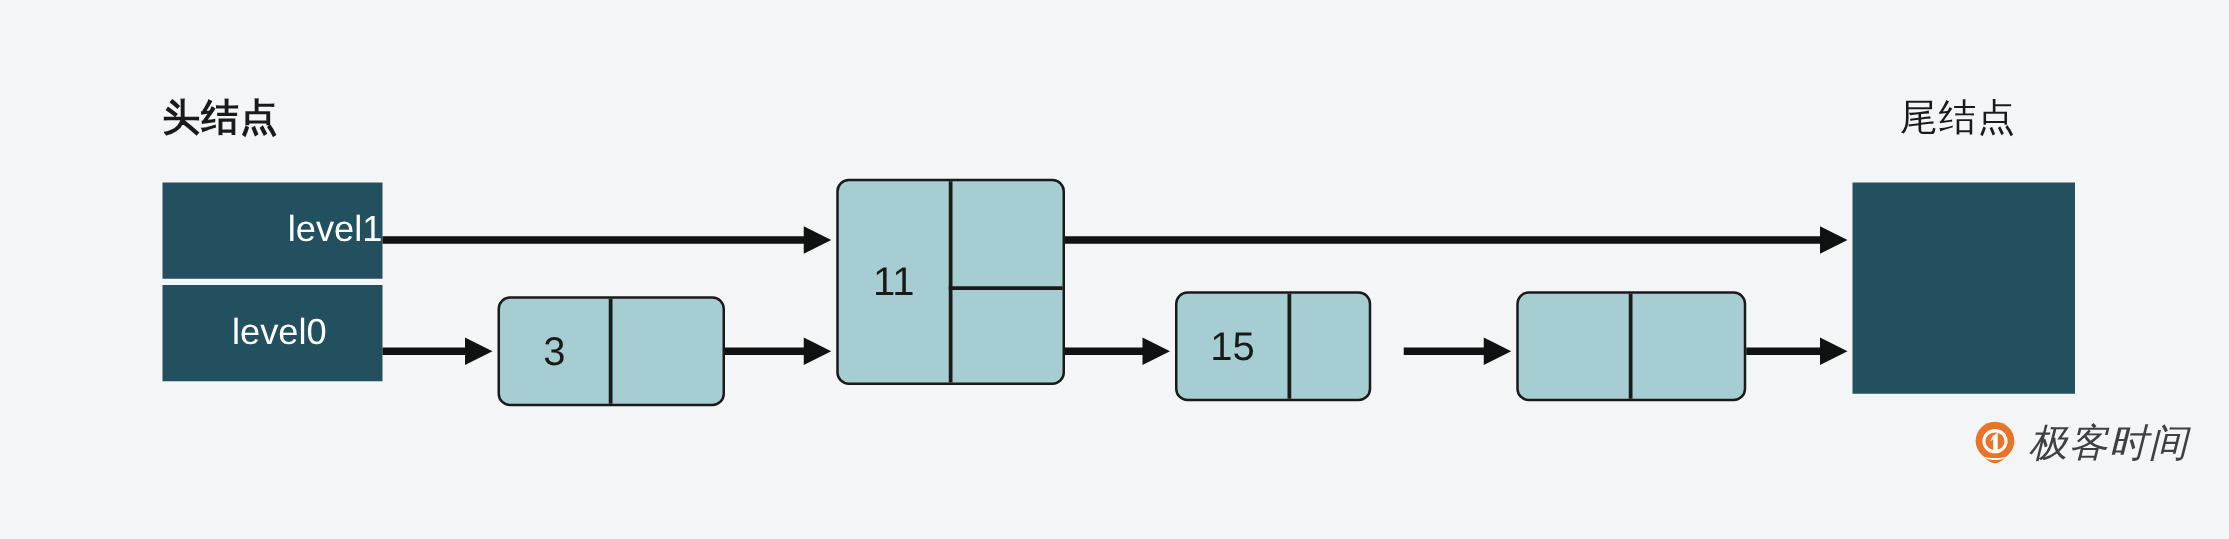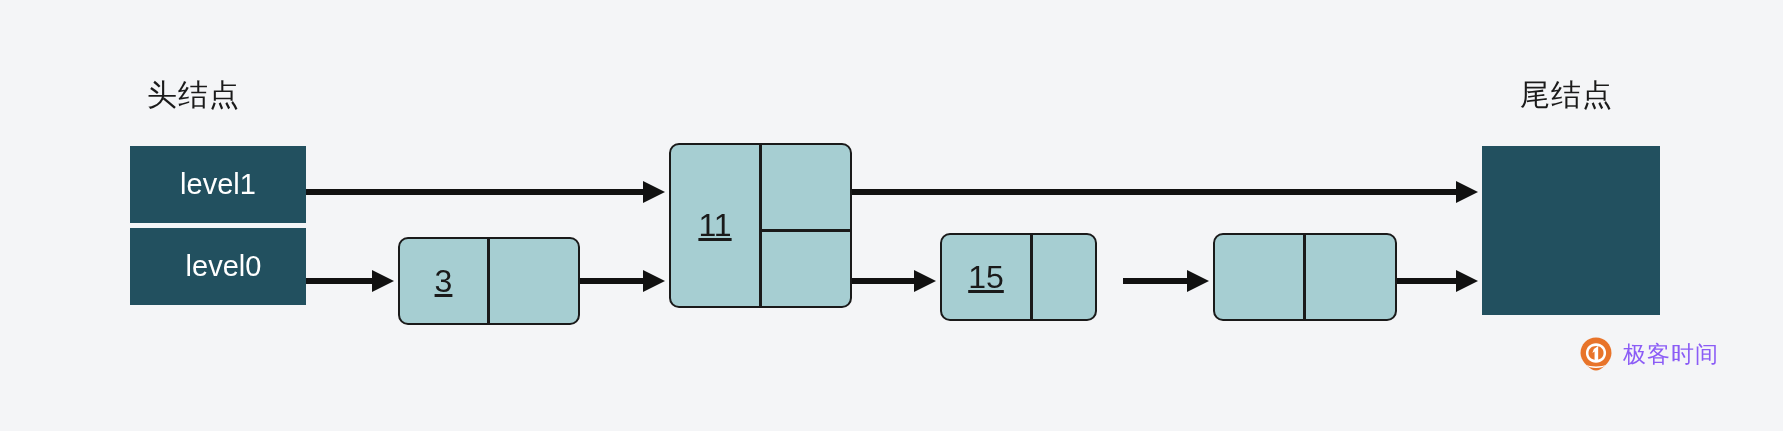--- a/index.html
+++ b/index.html
@@ -18,21 +18,21 @@
 
   
   .caption {
     position: absolute;
     font-size: 30px;
     color: #1a1a1a;
     letter-spacing: 1px;
     white-space: nowrap;
     line-height: 1;
   }
-  #head-caption { left: 147px; top: 80px; }
+  #head-caption { left: 130px; top: 80px; font-weight: bold; }
   #tail-caption { left: 1520px; top: 80px; }
 
   
   .terminal {
     position: absolute;
     background: #22505f;
     box-sizing: border-box;
   }
   .terminal-cell {
     position: absolute;
@@ -41,42 +41,41 @@
     background: #22505f;
     color: #ffffff;
     font-size: 29px;
     display: flex;
     align-items: center;
     justify-content: center;
     box-sizing: border-box;
   }
 
   #head-node { left: 130px; top: 146px; width: 176px; height: 159px; background: transparent; }
-  #head-cell-level1 { top: 0px;  height: 77px; }
+  #head-cell-level1 { top: 0px;  height: 77px; justify-content: flex-end; }
   #head-cell-level0 { top: 82px; height: 77px; padding-left: 11px; }
 
   #tail-node { left: 1482px; top: 146px; width: 178px; height: 169px; }
 
   
   .node {
     position: absolute;
     box-sizing: border-box;
     background: #a6ced2;
     border: 2.5px solid #1a1a1a;
     border-radius: 10px;
   }
   .node-value {
     position: absolute;
     display: flex;
     align-items: center;
     justify-content: center;
     font-size: 32px;
     color: #1a1a1a;
     box-sizing: border-box;
-    text-decoration: underline;
   }
   .vdiv {
     position: absolute;
     top: 0;
     bottom: 0;
     width: 2.5px;
     background: #1a1a1a;
   }
   .hdiv {
     position: absolute;
@@ -135,25 +134,26 @@
     display: flex;
     align-items: center;
     gap: 9px;
   }
   #logo-mark {
     width: 36px;
     height: 36px;
     flex: 0 0 auto;
   }
   #logo-text {
-    font-size: 23px;
-    color: #8b5cf6;
+    font-size: 31px;
+    color: #404040;
     letter-spacing: 1px;
     line-height: 1;
     white-space: nowrap;
+    font-style: italic;
   }
 </style>
 </head>
 <body>
 
 <div id="canvas">
 
   <div class="caption" id="head-caption">头结点</div>
 
   <div class="caption" id="tail-caption">尾结点</div>

